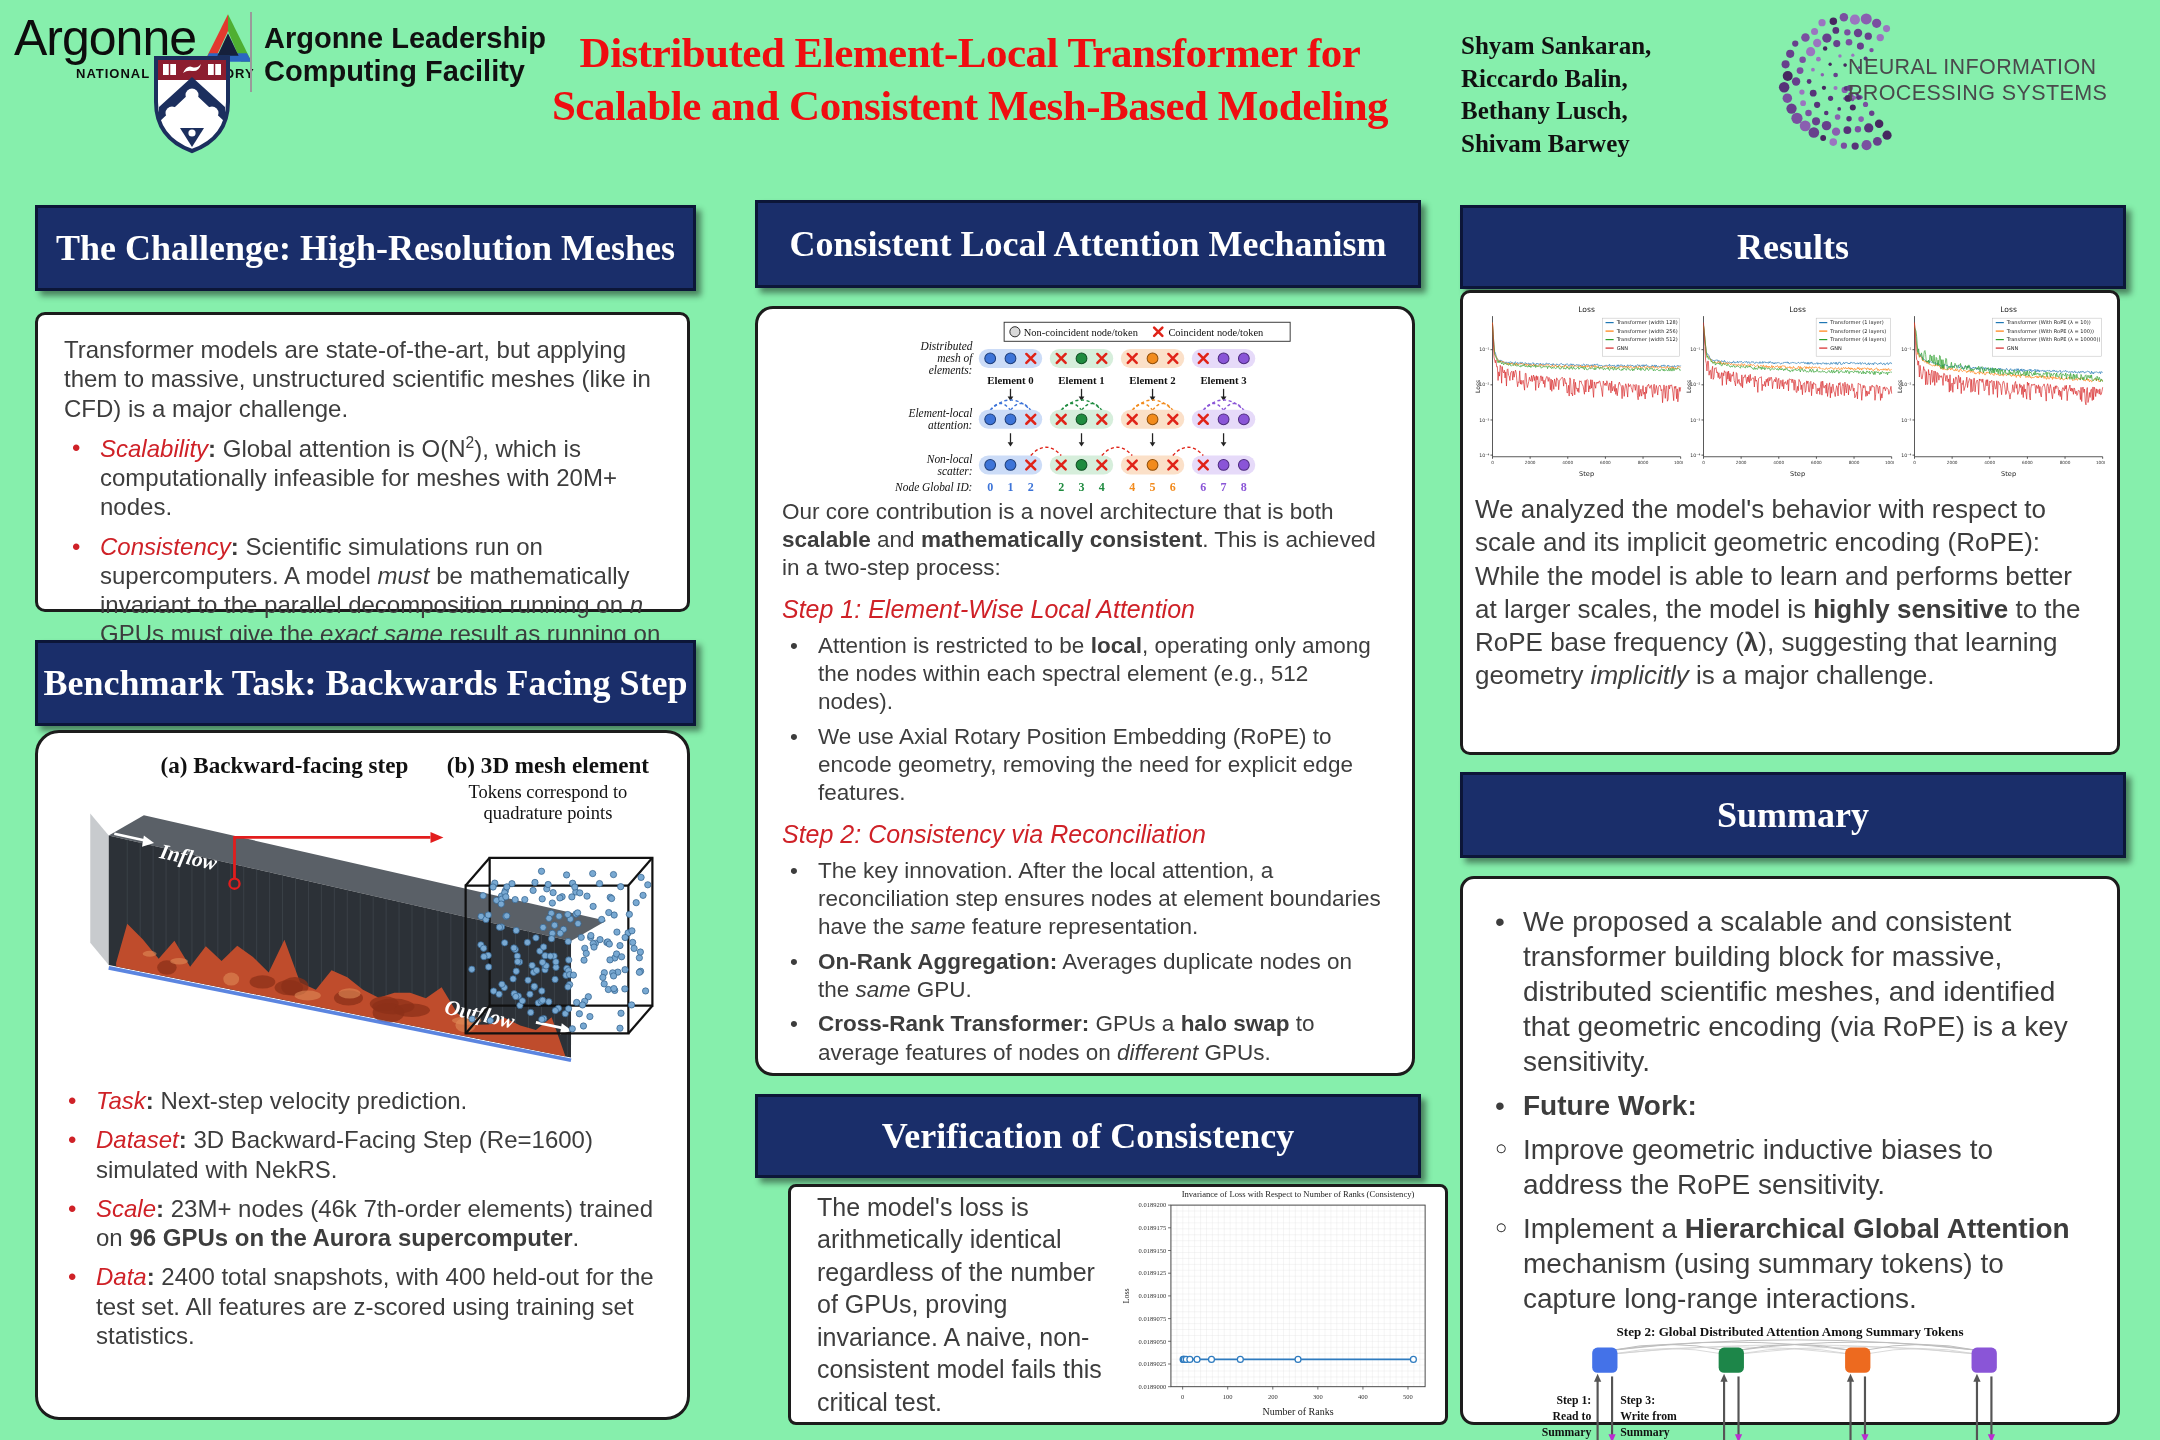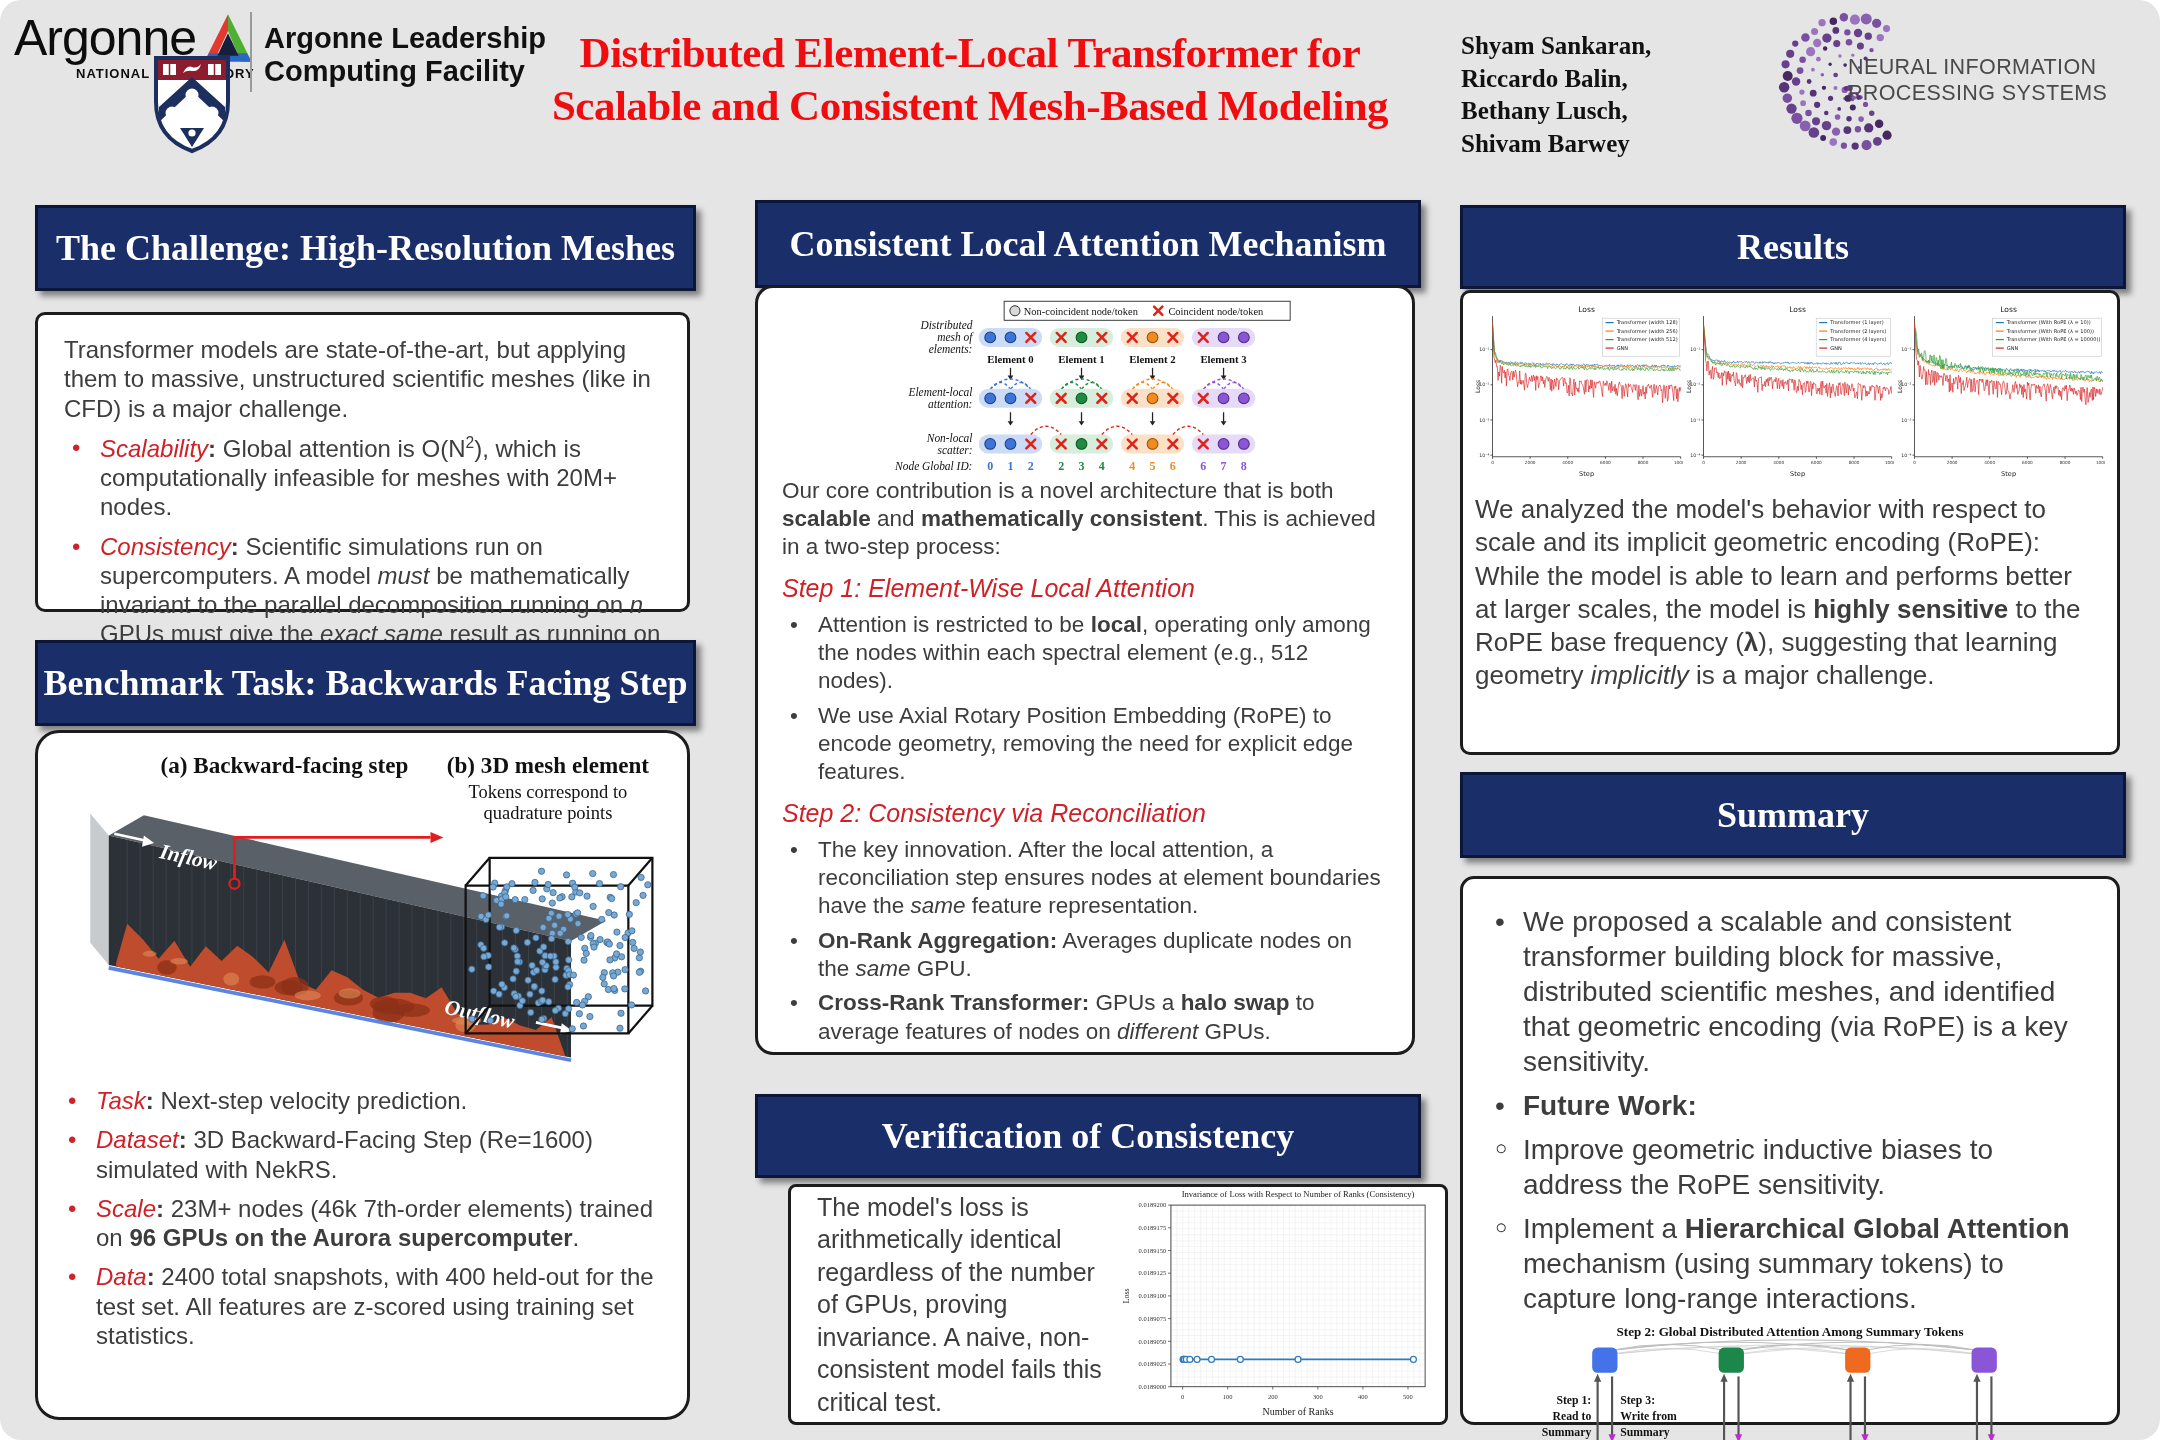--- a/index.html
+++ b/index.html
@@ -1,17 +1,17 @@
 <!DOCTYPE html>
 <html><head>
 <meta charset="utf-8">
 <style>
   html,body{margin:0;padding:0;background:#fff;}
-  #poster{position:relative;width:2160px;height:1440px;background:#e5e5e5;overflow:hidden;
-          font-family:"Liberation Sans","DejaVu Sans",sans-serif;color:#3d3d3d;border-radius:21px;}
+  #poster{position:relative;width:2160px;height:1440px;background:#86efac;overflow:hidden;
+          font-family:"Liberation Sans","DejaVu Sans",sans-serif;color:#3d3d3d;}
 
   
   .argonne{position:absolute;left:14px;top:12px;}
   .arg-row{display:flex;align-items:center;gap:6px;}
   .arg-word{font-size:50px;letter-spacing:-1px;color:#0d0d0d;font-weight:500;line-height:1;}
   .arg-tri{width:52px;height:52px;}
   .arg-sub{font-size:13px;font-weight:700;letter-spacing:1px;color:#0d0d0d;margin:2px 0 0 62px;}
   .hdr-divider{position:absolute;left:250px;top:12px;width:2px;height:80px;background:#9a9a9a;}
   .alcf{position:absolute;left:264px;top:22px;font-size:29px;font-weight:700;color:#111;line-height:1.15;}
   .penn{position:absolute;left:152px;top:54px;width:80px;height:100px;}
@@ -30,21 +30,21 @@
        color:#fff;display:flex;align-items:center;justify-content:center;
        font-family:"Liberation Serif","DejaVu Serif",serif;font-weight:700;font-size:36px;}
   .panel{position:absolute;background:#fff;border:3.5px solid #1c1c1c;box-sizing:border-box;}
 
   #bar-challenge{left:35px;top:205px;width:655px;height:80px;text-align:right;}
   #panel-challenge{left:35px;top:312px;width:655px;height:300px;border-radius:10px;padding:20px 26px;}
   #bar-benchmark{left:35px;top:640px;width:655px;height:80px;}
   #panel-benchmark{left:35px;top:730px;width:655px;height:690px;border-radius:24px;padding:12px 22px;}
 
   #bar-mech{left:755px;top:200px;width:660px;height:82px;align-items:center;}
-  #panel-mech{left:755px;top:285px;width:660px;height:770px;border-radius:18px;padding:10px 24px 6px 24px;
+  #panel-mech{left:755px;top:306px;width:660px;height:770px;border-radius:18px;padding:10px 24px 6px 24px;
               display:flex;flex-direction:column;}
   #bar-verif{left:755px;top:1094px;width:660px;height:78px;}
   #panel-verif{left:755px;top:1184px;width:660px;height:241px;border-radius:8px;padding:8px 14px 8px 26px;
                display:flex;align-items:center;gap:10px;margin-left:33px;}
 
   #bar-results{left:1460px;top:205px;width:660px;height:78px;}
   #panel-results{left:1460px;top:290px;width:660px;height:465px;border-radius:10px;padding:12px 8px;}
   #bar-summary{left:1460px;top:772px;width:660px;height:80px;}
   #panel-summary{left:1460px;top:876px;width:660px;height:549px;border-radius:14px;padding:16px 24px 6px 24px;}
 

